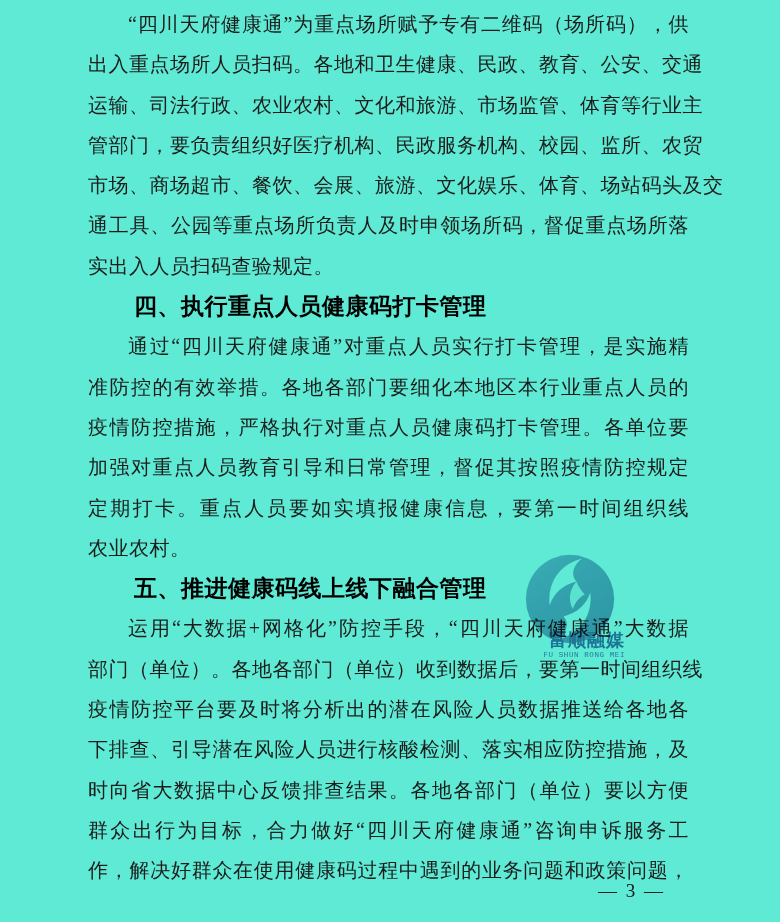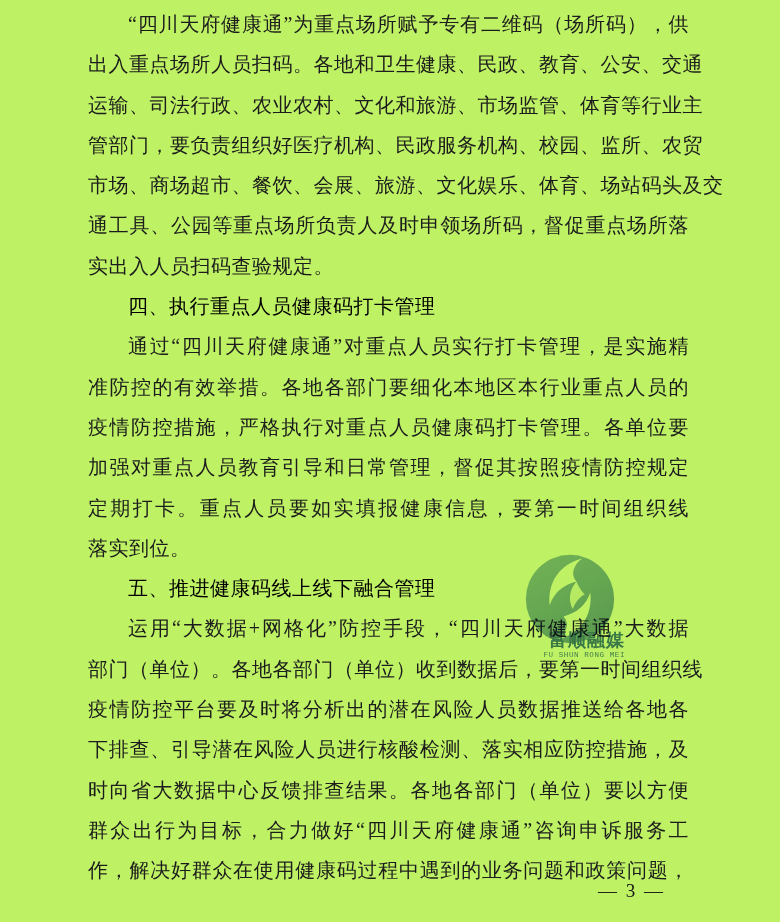--- a/index.html
+++ b/index.html
@@ -5,21 +5,21 @@
   html, body { margin: 0; padding: 0; }
   body {
     width: 780px; height: 922px;
     background: #ffffff;
     font-family: "Liberation Serif", "DejaVu Serif", serif;
     overflow: hidden;
   }
   .page {
     position: relative;
     width: 780px; height: 922px;
-    background: #bef264;
+    background: #5eead4;
   }
   
   .doc-body {
     position: absolute;
     left: 88px; top: 4px;
     width: 601px;
     color: #1c1c1c;
     font-size: 20px;
     line-height: 40.3px;
   }
@@ -27,23 +27,23 @@
     text-align: justify;
     text-align-last: justify;
     text-justify: inter-ideograph;
     white-space: nowrap;
     letter-spacing: 0.5px;
   }
   .line.first { text-indent: 2em; }
   .line.short-end { text-align-last: left; }
   .heading {
     font-family: "Liberation Sans", "DejaVu Sans", sans-serif;
-    font-weight: normal;
+    font-weight: bold;
     color: #000;
-    font-size: 20px;
+    font-size: 23px;
     text-indent: 2em;
     letter-spacing: 0.5px;
   }
   
   .watermark {
     position: absolute;
     left: 515px; top: 553px;
     width: 110px;
     text-align: right;
     mix-blend-mode: multiply;
@@ -94,21 +94,21 @@
       <div class="line">管部门，要负责组织好医疗机构、民政服务机构、校园、监所、农贸</div>
       <div class="line">市场、商场超市、餐饮、会展、旅游、文化娱乐、体育、场站码头及交</div>
       <div class="line">通工具、公园等重点场所负责人及时申领场所码，督促重点场所落</div>
       <div class="line short-end">实出入人员扫码查验规定。</div>
       <div class="heading">四、执行重点人员健康码打卡管理</div>
       <div class="line first">通过“四川天府健康通”对重点人员实行打卡管理，是实施精</div>
       <div class="line">准防控的有效举措。各地各部门要细化本地区本行业重点人员的</div>
       <div class="line">疫情防控措施，严格执行对重点人员健康码打卡管理。各单位要</div>
       <div class="line">加强对重点人员教育引导和日常管理，督促其按照疫情防控规定</div>
       <div class="line">定期打卡。重点人员要如实填报健康信息，要第一时间组织线</div>
-      <div class="line short-end">落实到位。</div>
+      <div class="line short-end">农业农村。</div>
       <div class="heading">五、推进健康码线上线下融合管理</div>
       <div class="line first">运用“大数据+网格化”防控手段，“四川天府健康通”大数据</div>
       <div class="line">部门（单位）。各地各部门（单位）收到数据后，要第一时间组织线</div>
       <div class="line">疫情防控平台要及时将分析出的潜在风险人员数据推送给各地各</div>
       <div class="line">下排查、引导潜在风险人员进行核酸检测、落实相应防控措施，及</div>
       <div class="line">时向省大数据中心反馈排查结果。各地各部门（单位）要以方便</div>
       <div class="line">群众出行为目标，合力做好“四川天府健康通”咨询申诉服务工</div>
       <div class="line">作，解决好群众在使用健康码过程中遇到的业务问题和政策问题，</div>
     </div>
 

